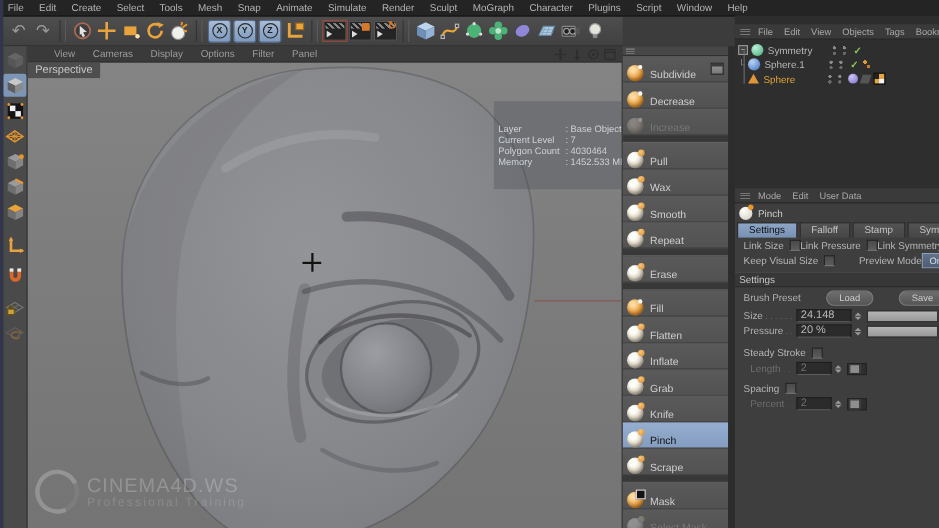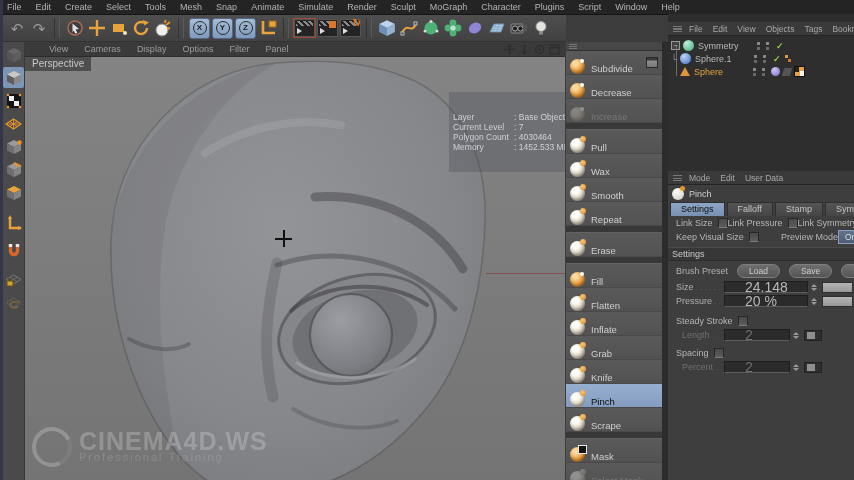--- a/index.html
+++ b/index.html
@@ -53,21 +53,21 @@
        background:rgba(70,74,82,.30);padding:20px 4px;z-index:3;white-space:nowrap}
   .hud-row{display:flex}
   .hud-label{width:61px}
   .red-line{position:absolute;left:461px;top:216px;width:79px;height:1px;background:rgba(145,55,55,.65);z-index:2}
   .cursor-cross{position:absolute;left:250px;top:173px;width:17px;height:17px;z-index:4}
   .cursor-cross::before{content:"";position:absolute;left:8px;top:0;width:1.5px;height:17px;background:#111}
   .cursor-cross::after{content:"";position:absolute;left:0;top:8px;width:17px;height:1.5px;background:#111}
   .watermark{position:absolute;left:7px;top:370px;display:flex;align-items:center;gap:7px;z-index:3}
   .wm-ring{width:32px;height:32px;border:4.5px solid rgba(255,255,255,.22);border-radius:50%;
            border-right-color:rgba(255,255,255,.06);transform:rotate(20deg);flex:none}
-  .wm-title{font-size:25px;font-weight:bold;letter-spacing:1px;line-height:19px;color:rgba(255,255,255,.22)}
+  .wm-title{font-size:18px;font-weight:normal;letter-spacing:1px;line-height:19px;color:rgba(255,255,255,.22)}
   .wm-sub{font-size:11px;letter-spacing:2px;color:rgba(255,255,255,.15)}
 
   
   .palette{position:absolute;left:566px;top:42px;width:96px;height:438px;background:#383838;overflow:hidden;z-index:5}
   .pal-head{height:8px;background:#474747;border-bottom:1px solid #303030;position:relative}
   .pal-head::before{content:"";position:absolute;left:3px;top:2px;width:8px;height:5px;
       background:repeating-linear-gradient(0deg,#777 0 1px,transparent 1px 2px)}
   .pal-item{height:23px;background:linear-gradient(#5a5a5a,#525252);display:flex;align-items:flex-end;
             gap:6px;padding-left:4px;font-size:9.5px;color:#cfcfcf;border-bottom:1px solid #494949;position:relative}
   .pal-item.gap{margin-top:6px;border-top:1px solid #626262}
@@ -132,28 +132,28 @@
   .tabs{height:14px;padding-left:2px;gap:2px;display:flex;align-items:flex-end}
   .tab{background:linear-gradient(#545454,#464646);color:#c4c4c4;font-size:9px;padding:1px 10px 2px;border:1px solid #2e2e2e;border-bottom:none}
   .tab.active{background:linear-gradient(#8ea6c6,#7890b2);color:#0c0c0c}
   .cb{width:8px;height:8px;background:linear-gradient(#4a4a4a,#5c5c5c);border:1px solid #262626;
       border-bottom-color:#7a7a7a;display:inline-block;margin-left:5px;flex:none}
   .checksrow{height:14px;padding-left:8px;color:#b6b6b6}
   .checksrow .lbl{}
   .checksrow .lbl:first-child{margin-left:0}
   .sect{height:12px;background:#373737;border-top:1px solid #4a4a4a;border-bottom:1px solid #2c2c2c;
         color:#c8c8c8;display:flex;align-items:center;padding-left:4px;font-size:9px;margin-top:3px}
-  .presetrow{height:19px;padding-left:8px;gap:0}
+  .presetrow{height:19px;padding-left:8px;gap:14px}
   .pill{background:linear-gradient(#6e6e6e,#555);border:1px solid #7e7e7e;border-radius:8px;color:#cfcfcf;
         font-size:8.5px;padding:1px 11px;margin-left:9px}
   .vrow{height:14px;padding-left:8px;gap:2px}
   .vlbl{width:46px;overflow:hidden;flex:none}
   .vlbl::after{content:" . . . . . . . .";color:#6a6a6a;font-size:8px}
   .field{background:#2b2b2b;border:1px solid #1e1e1e;border-bottom-color:#5c5c5c;color:#b8b8b8;
-         width:42px;height:10px;line-height:10px;font-size:14px;padding:0 20px;flex:none}
+         width:42px;height:10px;line-height:10px;font-size:10px;padding:0 3px;flex:none}
   .stepper{width:7px;height:11px;display:flex;flex-direction:column;align-items:center;justify-content:center;flex:none}
   .stepper i{width:0;height:0;border-left:3px solid transparent;border-right:3px solid transparent}
   .stepper .up{border-bottom:3.5px solid #999;margin-bottom:1px}
   .stepper .dn{border-top:3.5px solid #999}
   .slider{flex:1;height:9px;background:linear-gradient(#b5b5b5,#989898);border:1px solid #2e2e2e;margin:0 1px 0 3px}
   .dim{color:#6e6e6e}
   .dim .vlbl::after{color:#555}
   .dim .field{color:#707070}
   .minitrack{width:16px;height:9px;background:#2f2f2f;border:1px solid #222;margin-left:3px;position:relative;flex:none}
   .handle{position:absolute;left:1px;top:0;width:8px;height:7px;background:#8e8e8e;border:1px solid #333}

